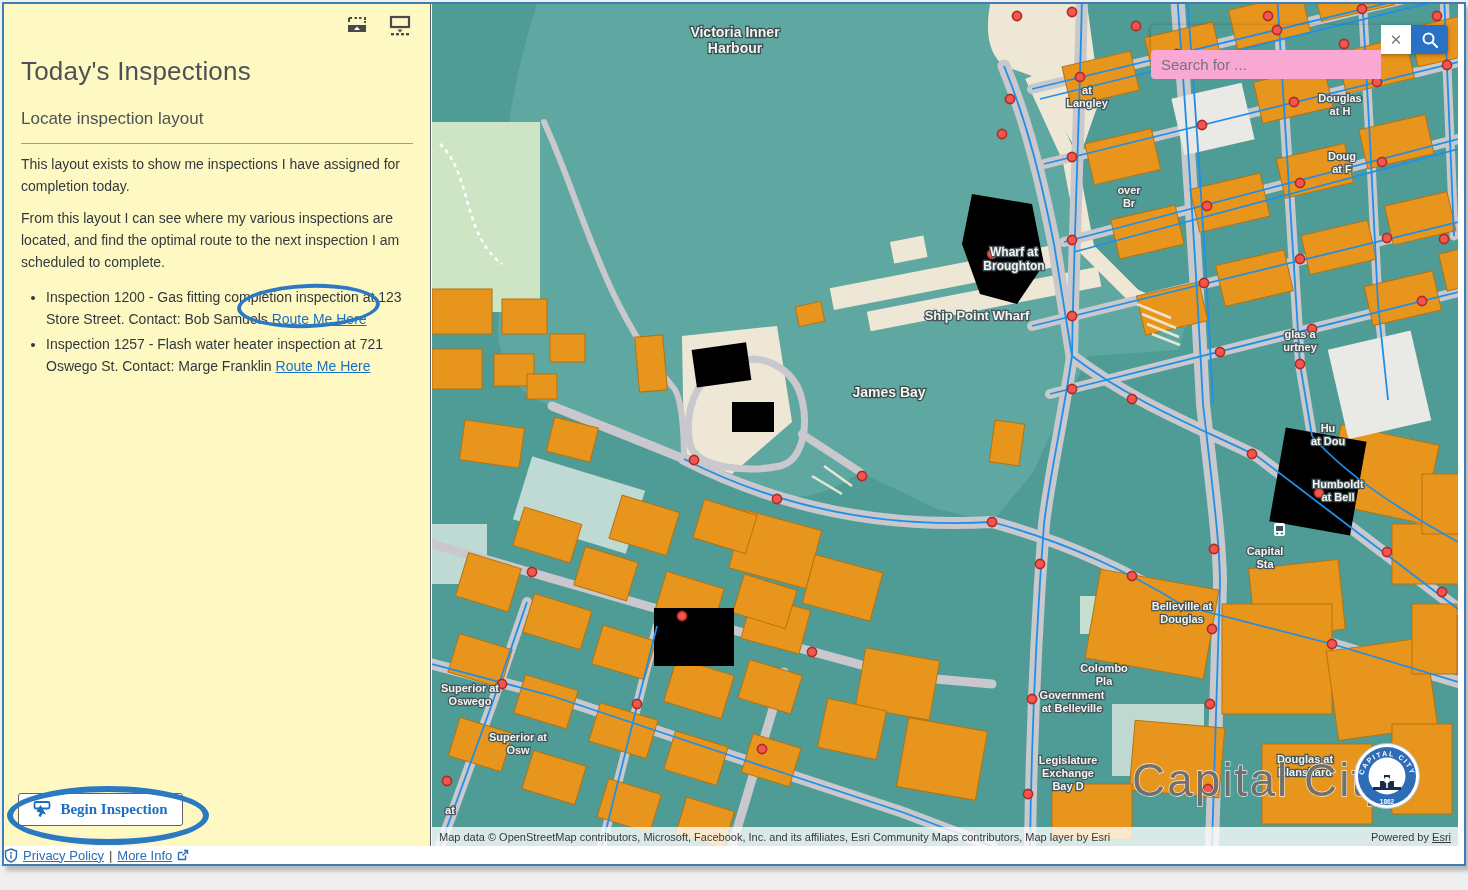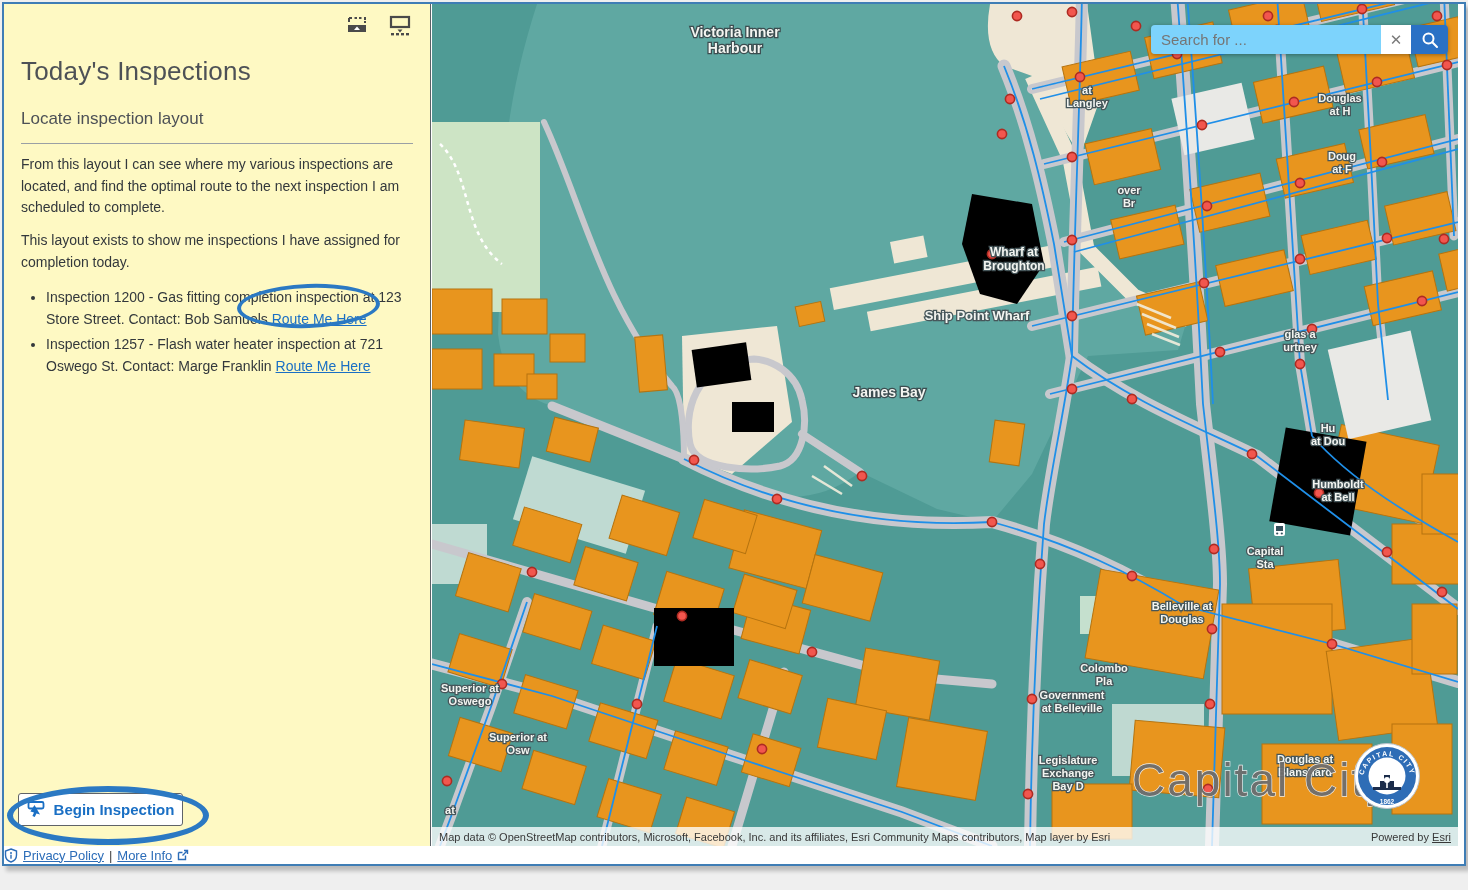--- a/index.html
+++ b/index.html
@@ -13,36 +13,36 @@
   .picon{width:24px;height:24px;cursor:pointer;}
   #panel h1{font-size:26px;font-weight:400;color:#4d5156;margin:52px 0 0 0;letter-spacing:.2px;}
   #panel h2{font-size:17px;font-weight:400;color:#4d5156;margin:22px 0 0 0;}
   #panel hr{border:none;border-top:1px solid #9aa0a5;margin:14px 0 10px 0;}
   #panel p{font-size:14px;color:#33383c;line-height:1.55;margin:0 0 11px 0;}
   #panel ul{margin:14px 0 0 0;padding-left:25px;}
   #panel li{font-size:14px;color:#33383c;line-height:1.55;margin-bottom:3px;}
   a.link{color:#1a6fc4;text-decoration:underline;cursor:pointer;}
   #begin-btn{position:absolute;left:14px;top:789px;width:165px;height:33px;background:#fff;
     border:1px solid #5f6368;border-radius:3px;display:flex;align-items:center;justify-content:center;
-    gap:8px;font-size:15px;font-weight:700;color:#1a6fc4;cursor:pointer;font-family:Liberation Sans, sans-serif;}
+    gap:8px;font-size:15px;font-weight:700;color:#1a6fc4;cursor:pointer;font-family:Liberation Serif, serif;}
   .annotation{position:absolute;border-radius:50%;pointer-events:none;}
   #annot-route{left:233px;top:280px;width:135px;height:36px;border:4px solid #2b79c3;transform:rotate(-2deg);}
   #annot-begin{left:3px;top:782px;width:190px;height:47px;border:6px solid #2b79c3;}
   
   #map{position:absolute;left:428px;top:0;width:1026px;height:842px;overflow:hidden;background:#4f9b95;cursor:grab;}
   #map svg{display:block;}
   .maplabel{fill:#f3f5f1;stroke:#46565a;stroke-width:2.6px;paint-order:stroke;font-weight:700;}
   .maplabel.water{stroke:#3c4d50;}
   #watermark{fill:#6e6e6e;stroke:#f2f2f2;stroke-width:1.3px;paint-order:stroke;
     font-weight:300;letter-spacing:2px;opacity:.95;}
   
   #search{position:absolute;left:719px;top:21px;height:29px;display:flex;
     box-shadow:0 1px 4px rgba(0,0,0,.35);border-radius:4px;}
-  #search input{width:216px;height:29px;border:none;outline:none;background:#7dd3fc;
-    border-radius:4px 0 0 4px;padding:0 4px 0 10px;font-size:15px;color:#4f4f4f;font-family:inherit;}
+  #search input{width:216px;height:29px;border:none;outline:none;background:#f9a8d4;
+    border-radius:4px 0 0 4px;padding:0 4px 0 10px;font-size:15px;color:#4f4f4f;font-family:inherit;margin-top:25px;}
   #search-clear{width:30px;background:#fff;display:flex;align-items:center;justify-content:center;
     color:#7a7a7a;font-size:15px;cursor:pointer;}
   #search-btn{width:37px;background:#2a71c5;border:none;border-radius:0 4px 4px 0;cursor:pointer;
     display:flex;align-items:center;justify-content:center;}
   
   #attrib{position:absolute;left:0;bottom:0;width:100%;height:19px;background:rgba(255,255,255,.78);
     display:flex;justify-content:space-between;align-items:center;font-size:11px;color:#383838;
     padding:0 7px;box-sizing:border-box;}
   #attrib a{color:#383838;text-align:right;}
   
@@ -75,22 +75,22 @@
             <rect x="8" y="20" width="3" height="2.4"></rect>
           <rect x="13" y="20" width="3" height="2.4"></rect>
             <rect x="18" y="20" width="3" height="2.4"></rect>
         </g>
       </svg>
     </div>
 
     <h1>Today's Inspections</h1>
     <h2>Locate inspection layout</h2>
     <hr>
+    <p>This layout exists to show me inspections I have assigned for completion today.</p>
     <p>From this layout I can see where my various inspections are located, and find the optimal route to the next inspection I am scheduled to complete.</p>
-    <p>This layout exists to show me inspections I have assigned for completion today.</p>
     <ul>
       <li>
         <span>Inspection 1200 - Gas fitting completion inspection at 123 Store Street. Contact: Bob Samuels</span>
         <a class="link">Route Me Here</a>
       </li>
       <li>
         <span>Inspection 1257 - Flash water heater inspection at 721 Oswego St. Contact: Marge Franklin</span>
         <a class="link">Route Me Here</a>
       </li>
     </ul>

